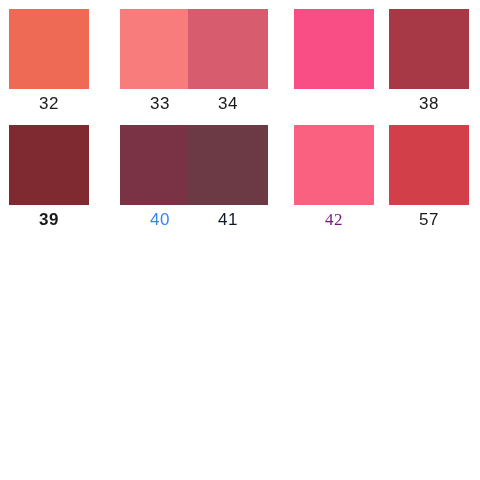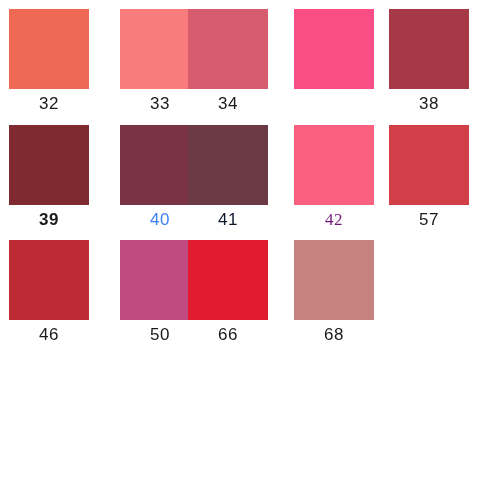--- a/index.html
+++ b/index.html
@@ -100,32 +100,14 @@
     <div class="swatch-cell" data-col="3">
       <span class="swatch-chip" style="background-color: rgb(250, 96, 127);"></span>
       <span class="swatch-label" style="color: #701a75; font-family: Liberation Serif, serif;">42</span>
     </div>
     <div class="swatch-cell" data-col="4">
       <span class="swatch-chip" style="background-color: rgb(211, 63, 73);"></span>
       <span class="swatch-label" style="color: rgb(26, 26, 26);">57</span>
     </div>
   </div>
 
-  <div class="swatch-row" data-row="2">
-    <div class="swatch-cell" data-col="0">
-      <span class="swatch-chip" style="background-color: rgb(190, 42, 51);"></span>
-      <span class="swatch-label" style="color: rgb(26, 26, 26);">46</span>
-    </div>
-    <div class="swatch-cell" data-col="1">
-      <span class="swatch-chip" style="background-color: rgb(192, 75, 126);"></span>
-      <span class="swatch-label" style="color: rgb(26, 26, 26);">50</span>
-    </div>
-    <div class="swatch-cell" data-col="2">
-      <span class="swatch-chip" style="background-color: rgb(227, 27, 49);"></span>
-      <span class="swatch-label" style="color: rgb(26, 26, 26);">66</span>
-    </div>
-    <div class="swatch-cell" data-col="3">
-      <span class="swatch-chip" style="background-color: rgb(197, 130, 127);"></span>
-      <span class="swatch-label" style="color: rgb(26, 26, 26);">68</span>
-    </div>
-  </div>
 
 </div>
 
 </body></html>

